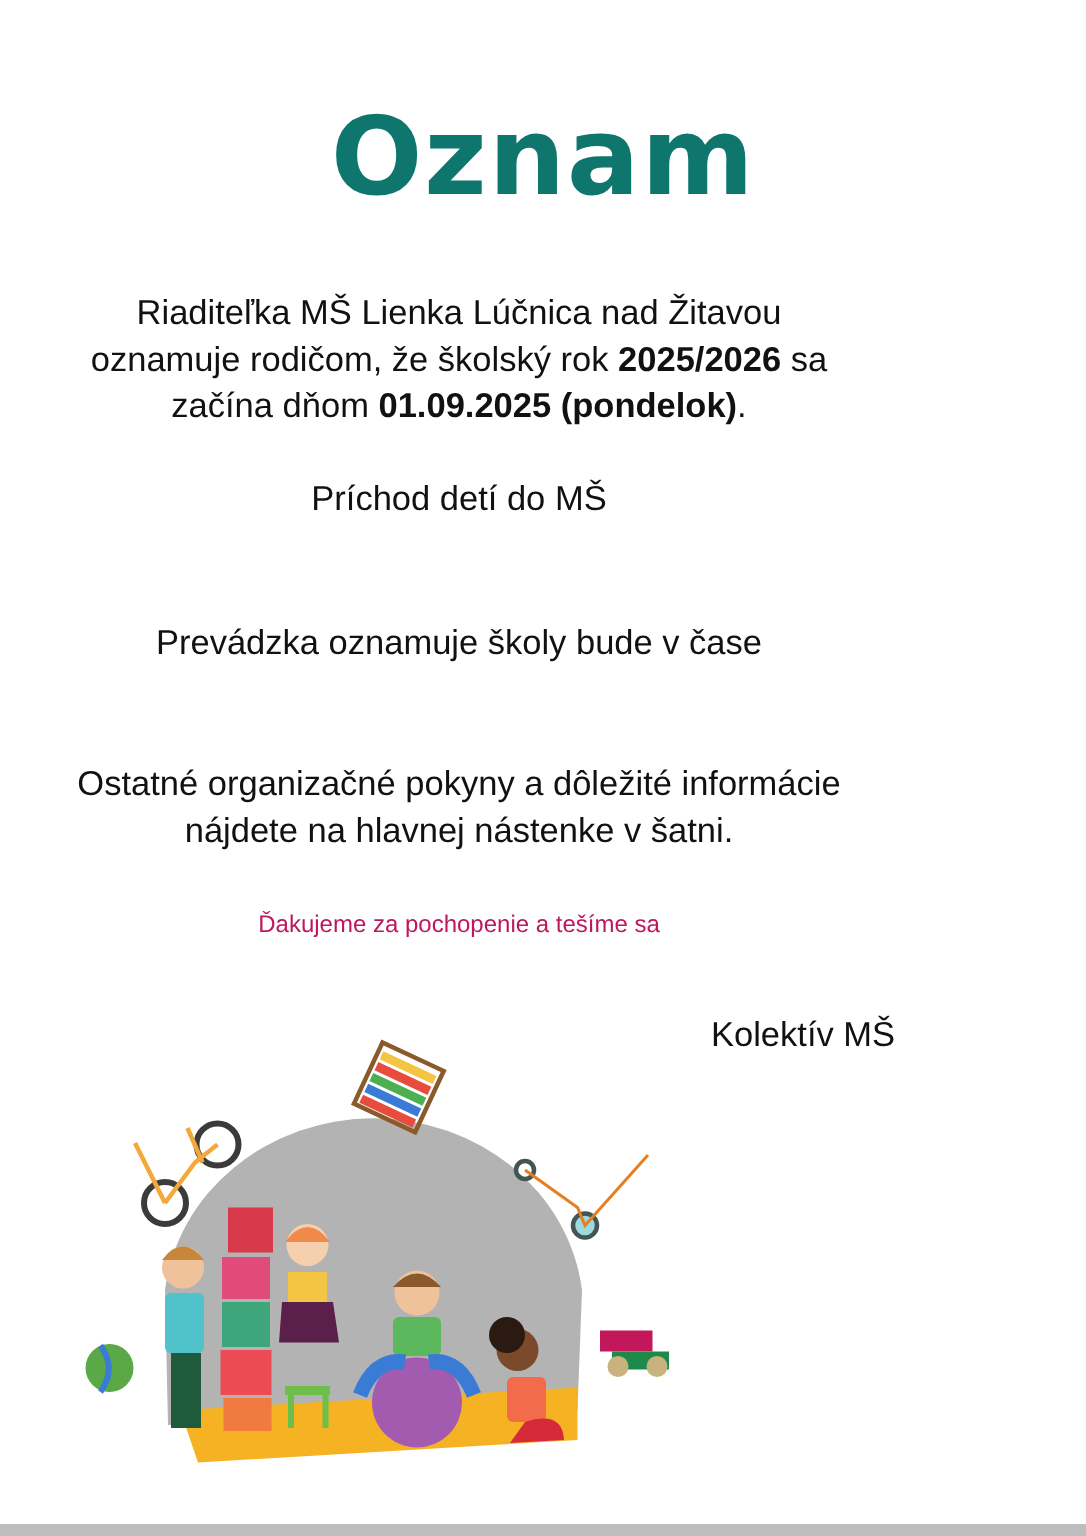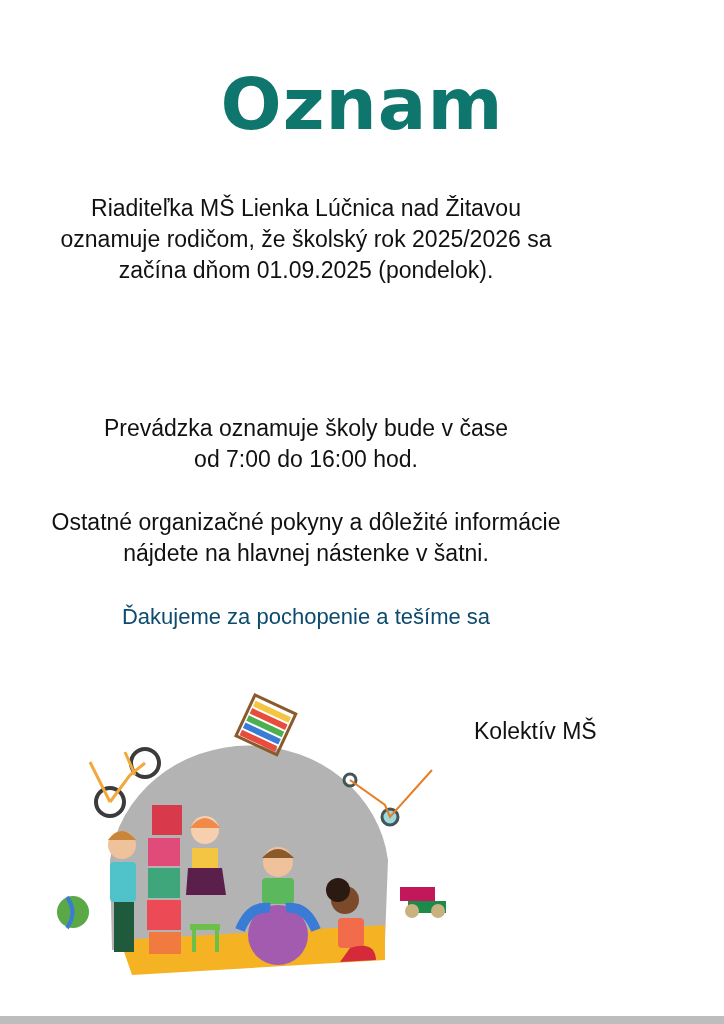--- a/index.html
+++ b/index.html
@@ -3,43 +3,43 @@
 <meta charset="utf-8">
 <style>
   html,body{margin:0;padding:0;}
   body{width:724px;height:1024px;background:#ffffff;position:relative;overflow:hidden;
        font-family:"DejaVu Sans Condensed","DejaVu Sans","Liberation Sans",sans-serif;color:#111;}
   .title{position:absolute;left:0;width:724px;top:62px;text-align:center;
          font-size:72px;font-weight:bold;letter-spacing:1px;color:#0f766e;
          font-family:"DejaVu Sans","Liberation Sans",sans-serif;}
   .block{position:absolute;left:0;width:612px;text-align:center;font-size:23px;line-height:31px;
          font-family:"Liberation Sans",sans-serif;font-stretch:condensed;}
-  .block b{font-weight:normal;}
-  .thin{font-size:22px;color:#0c4a6e;}
-  .sign{position:absolute;left:474px;top:718px;font-size:23px;font-family:"Liberation Sans",sans-serif;}
+  .block b{font-weight:bold;}
+  .thin{font-size:16px;color:#be185d;}
+  .sign{position:absolute;left:474px;top:676px;font-size:23px;font-family:"Liberation Sans",sans-serif;}
   .bottom-bar{position:absolute;left:0;top:1016px;width:724px;height:8px;background:#bdbdbd;}
   .illus{position:absolute;left:40px;top:690px;width:420px;height:300px;}
 </style>
 </head>
 <body>
 
 <div class="title">Oznam</div>
 
 <div class="block" style="top:193px;">
   <div>Riaditeľka MŠ Lienka Lúčnica nad Žitavou</div>
   <div><span>oznamuje rodičom, že školský rok </span><b>2025/2026</b><span> sa</span></div>
   <div><span>začína dňom </span><b>01.09.2025 (pondelok)</b><span>.</span></div>
 </div>
 
 <div class="block" style="top:317px;">
+  <div>Príchod detí do MŠ</div>
 </div>
 
 <div class="block" style="top:413px;">
   <div>Prevádzka oznamuje školy bude v čase</div>
-  <div><b>od 7:00 do 16:00 hod.</b></div>
 </div>
 
 <div class="block" style="top:507px;">
   <div>Ostatné organizačné pokyny a dôležité informácie</div>
   <div>nájdete na hlavnej nástenke v šatni.</div>
 </div>
 
 <div class="block thin" style="top:601px;">
   <div>Ďakujeme za pochopenie a tešíme sa</div>
 </div>

